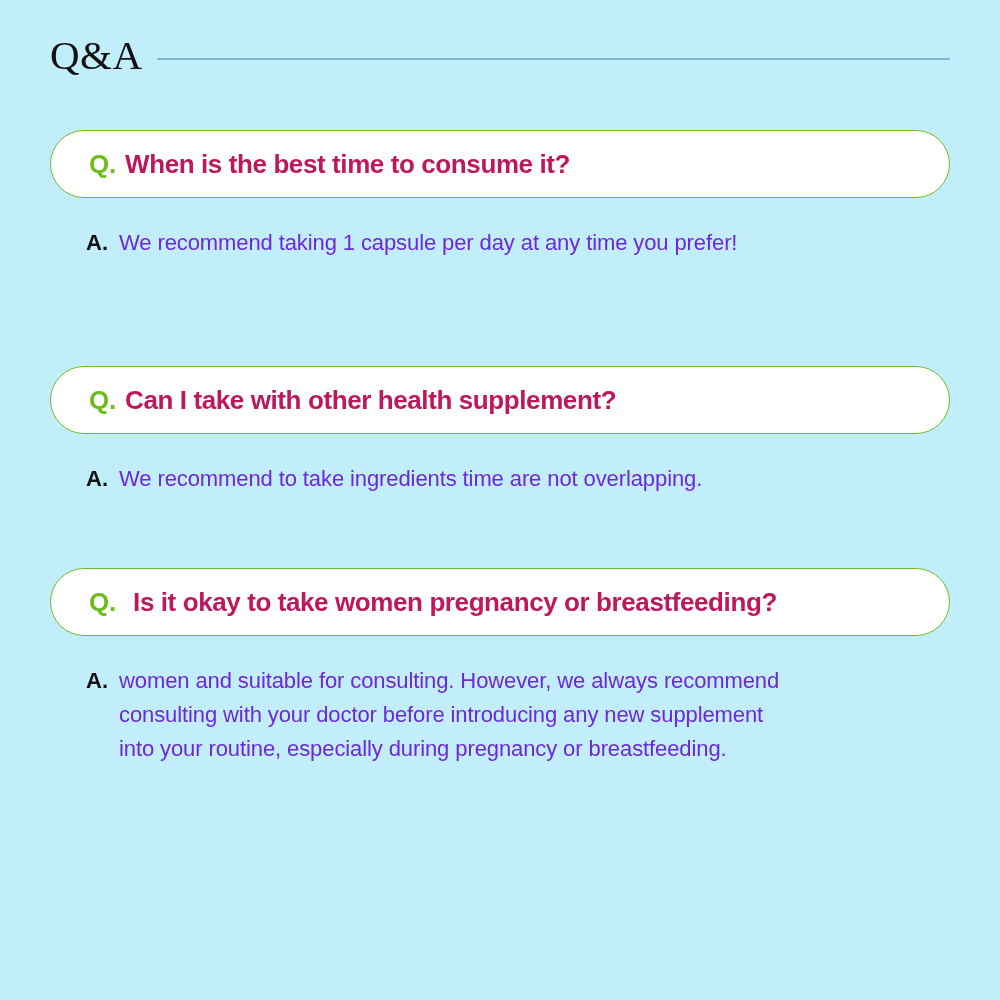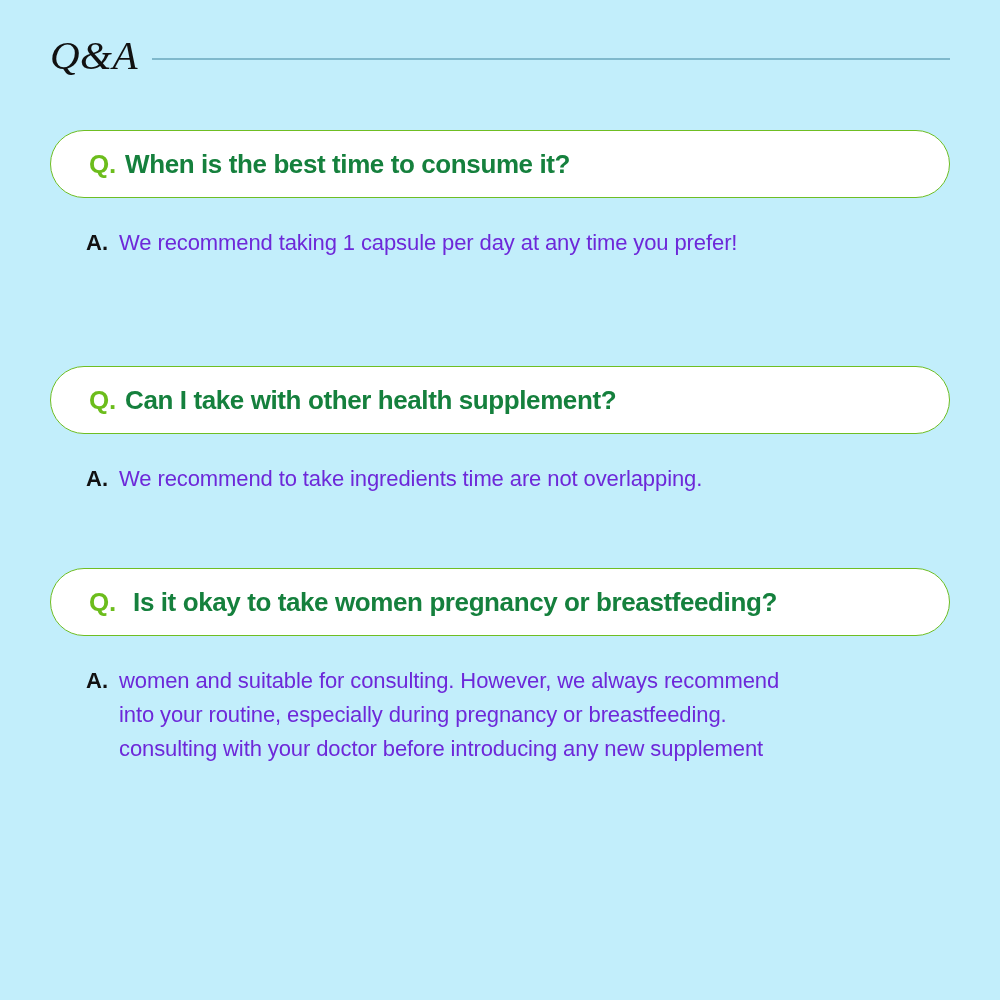--- a/index.html
+++ b/index.html
@@ -21,21 +21,20 @@
     left: 0;
     top: 0;
     width: 1000px;
     height: 110px;
     display: flex;
     align-items: center;
   }
   .header-title {
     font-family: "Liberation Serif", serif;
     font-size: 41px;
-    font-style: italic;
     font-weight: 400;
     color: #111111;
     letter-spacing: 0.5px;
     margin-left: 50px;
     line-height: 1;
     white-space: nowrap;
   }
   .header-rule {
     flex: 1 1 auto;
     height: 2px;
@@ -74,21 +73,21 @@
   .q-marker {
     font-size: 26px;
     font-weight: 700;
     color: #6cbd1c;
     letter-spacing: -0.2px;
     flex: 0 0 auto;
   }
   .q-text {
     font-size: 26px;
     font-weight: 700;
-    color: #15803d;
+    color: #be185d;
     letter-spacing: -0.4px;
     margin-left: 9px;
     flex: 0 0 auto;
     text-align: right;
   }
   .qa-item.wide-gap .q-text {
     margin-left: 17px;
   }
 
   .answer-block {
@@ -163,19 +162,19 @@
 
   <div class="qa-item wide-gap">
     <div class="question-pill">
       <span class="q-marker">Q.</span>
       <span class="q-text">Is it okay to take women pregnancy or breastfeeding?</span>
     </div>
     <div class="answer-block">
       <span class="a-marker">A.</span>
       <div class="a-lines">
         <div class="a-line">women and suitable for consulting. However, we always recommend</div>
+        <div class="a-line">consulting with your doctor before introducing any new supplement</div>
         <div class="a-line">into your routine, especially during pregnancy or breastfeeding.</div>
-        <div class="a-line">consulting with your doctor before introducing any new supplement</div>
       </div>
     </div>
   </div>
 
 </div>
 
 </body></html>

